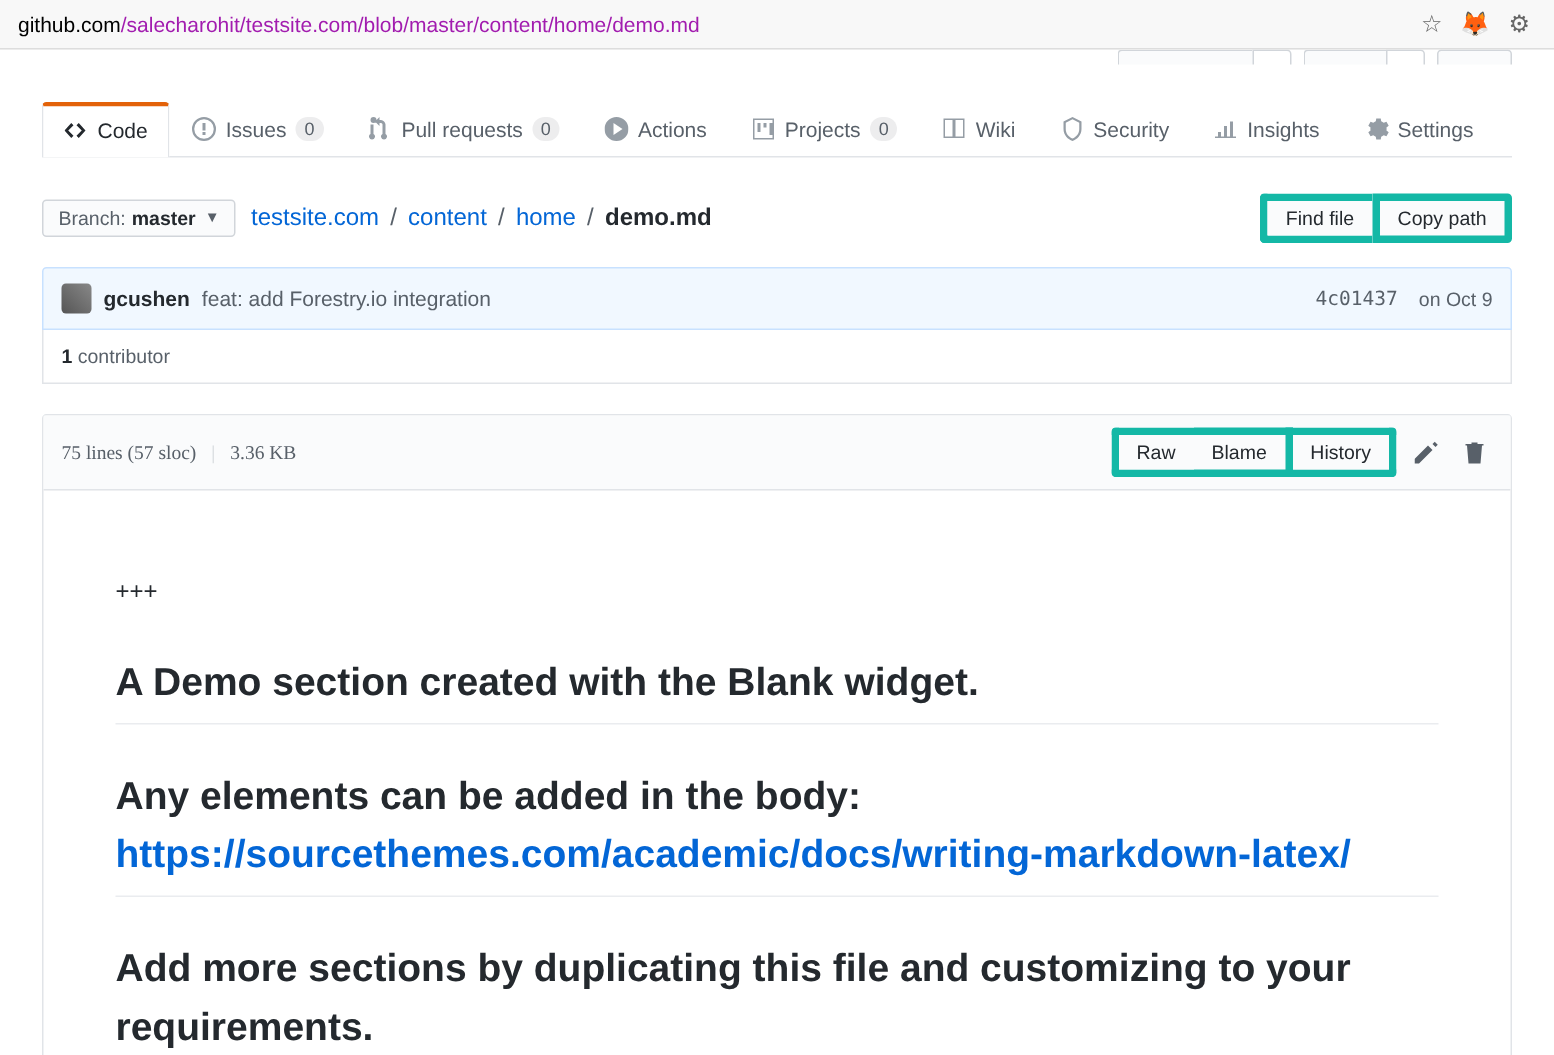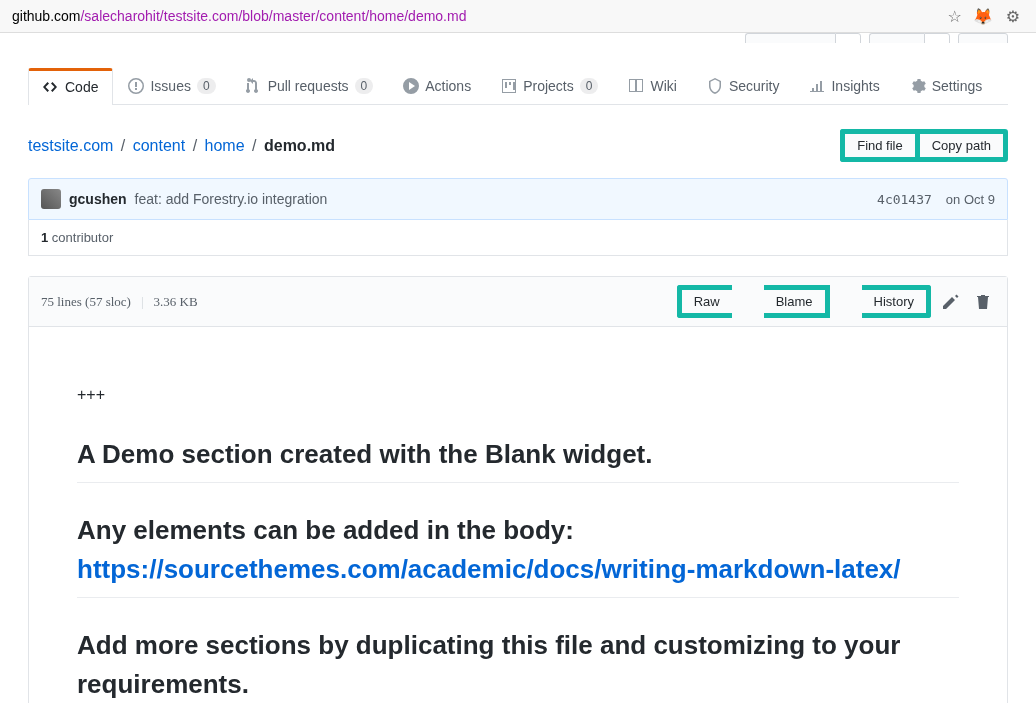--- a/index.html
+++ b/index.html
@@ -55,21 +55,21 @@
     .contrib-bar { border: 1px solid #e1e4e8; border-top: none; padding: 10px 12px; font-size: 13px; }
     .contrib-bar strong { color: #24292e; }
     .contrib-bar span { color: #586069; }
     
     .file-box { border: 1px solid #e1e4e8; border-radius: 3px; margin-top: 20px; }
     .file-header { display: flex; justify-content: space-between; align-items: center; padding: 8px 12px; background: #fafbfc; border-bottom: 1px solid #e1e4e8; }
     .file-info { font-family: Liberation Serif, serif; font-size: 13px; color: #586069; display: flex; align-items: center; }
     .divider { color: #d1d5da; margin: 0 10px; }
     .file-actions { display: flex; align-items: center; gap: 8px; }
     .btn-group { display: flex; }
-    .btn-group .btn-sm { border-radius: 0; margin-left: 32px; }
+    .btn-group .btn-sm { border-radius: 0; }
     .btn-group .btn-sm:first-child { border-radius: 3px 0 0 3px; }
     .btn-group .btn-sm:last-child { border-radius: 0 3px 3px 0; }
     .btn-group .btn-sm + .btn-sm { border-left: none; }
     .icon-btn { width: 24px; height: 24px; display: inline-flex; align-items: center; justify-content: center; cursor: pointer; color: #586069; }
     .icon-btn svg { fill: #586069; }
     
     .markdown-body { padding: 40px 48px; font-size: 16px; line-height: 1.5; }
     .markdown-body p { margin: 16px 0; }
     .markdown-body h2 { font-size: 26px; font-weight: 600; padding-bottom: 8px; border-bottom: 1px solid #eaecef; margin-top: 28px; margin-bottom: 16px; }
     .markdown-body a { color: #0366d6; text-decoration: none; }
@@ -180,20 +180,25 @@
           <svg viewBox="0 0 16 16" width="16" height="16">
             <path d="M8 5a3 3 0 100 6 3 3 0 000-6zm6.4 3c0-.4 0-.7-.1-1l1.5-1.2-1.5-2.6-1.8.6c-.5-.4-1.1-.8-1.7-1L10.5 1h-3l-.3 1.8c-.6.2-1.2.6-1.7 1l-1.8-.6L2.2 5.8 3.7 7c-.1.3-.1.6-.1 1s0 .7.1 1l-1.5 1.2 1.5 2.6 1.8-.6c.5.4 1.1.8 1.7 1l.3 1.8h3l.3-1.8c.6-.2 1.2-.6 1.7-1l1.8.6 1.5-2.6L14.3 9c.1-.3.1-.6.1-1z"></path>
           </svg>
         </span>
       <span>Settings</span>
     </div>
   </div>
 
   <div class="breadcrumb-row">
     <div class="breadcrumb-left">
+      <div class="branch-select">
+        <span>Branch:</span>
+        <strong>master</strong>
+        <span class="caret">▼</span>
+      </div>
       <div class="breadcrumbs">
         <a>testsite.com</a>
         <span class="sep">/</span>
         <a>content</a>
         <span class="sep">/</span>
         <a>home</a>
         <span class="sep">/</span>
         <strong>demo.md</strong>
       </div>
     </div>

